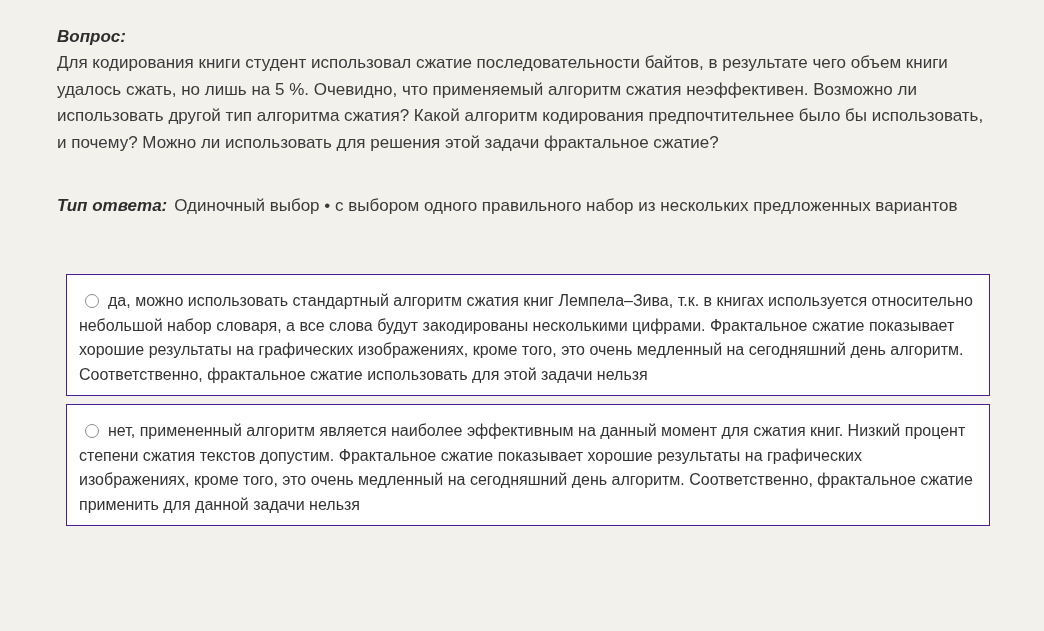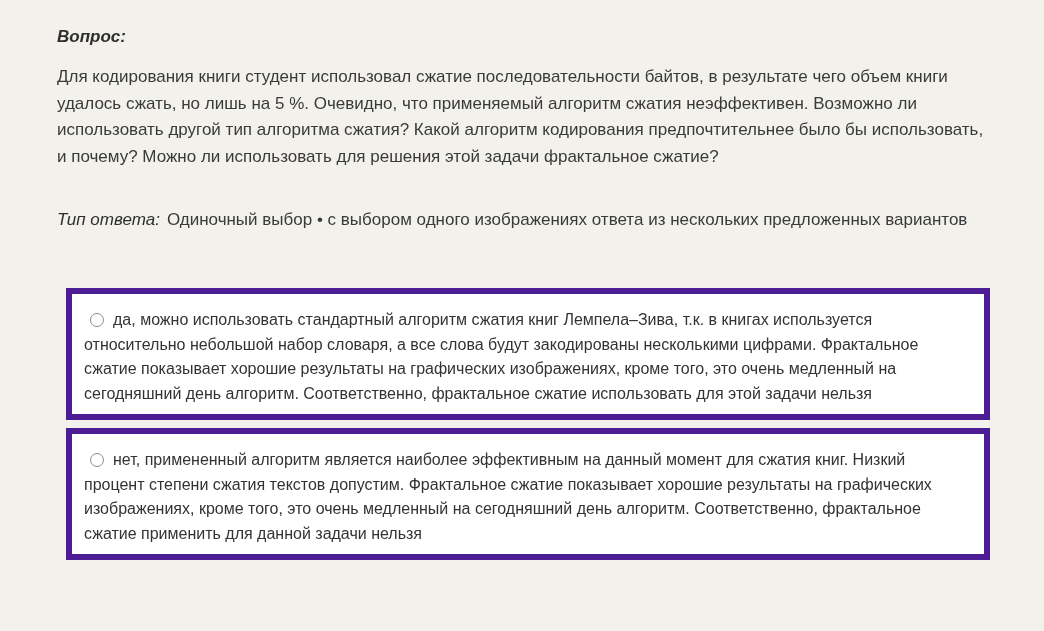--- a/index.html
+++ b/index.html
@@ -25,43 +25,42 @@
     line-height: 26px;
     font-weight: bold;
     font-style: italic;
     color: #2e2e2e;
   }
   .question-text {
     font-size: 17px;
     line-height: 26.5px;
     color: #3a3a3a;
     max-width: 935px;
-    margin-top: 14px;
   }
   .answer-type {
     margin-top: 37px;
     font-size: 17px;
     line-height: 26px;
     color: #3a3a3a;
   }
   .answer-type-label {
-    font-weight: normal;
+    font-weight: bold;
     font-style: italic;
     color: #2e2e2e;
     margin-right: 7px;
   }
   .options {
     margin-top: 55px;
     margin-left: 9px;
   }
   .option {
     display: block;
     box-sizing: border-box;
     background: #ffffff;
-    border: 6px solid #4c1d95;
+    border: 1px solid #4c1d95;
     padding: 14px 16px 8px 12px;
     margin-bottom: 8px;
     font-size: 16px;
     line-height: 24.5px;
     color: #333333;
     cursor: pointer;
   }
   .radio {
     display: inline-block;
     box-sizing: border-box;
@@ -77,21 +76,21 @@
 </head>
 <body>
 
 <div class="page">
 
   <div class="question-label">Вопрос:</div>
 
   <div class="question-text">Для кодирования книги студент использовал сжатие последовательности байтов, в результате чего объем книги удалось сжать, но лишь на 5 %. Очевидно, что применяемый алгоритм сжатия неэффективен. Возможно ли использовать другой тип алгоритма сжатия? Какой алгоритм кодирования предпочтительнее было бы использовать, и почему? Можно ли использовать для решения этой задачи фрактальное сжатие?</div>
 
   <div class="answer-type">
-    <span class="answer-type-label">Тип ответа:</span><span class="answer-type-text">Одиночный выбор • с выбором одного изображениях ответа из нескольких предложенных вариантов</span>
+    <span class="answer-type-label">Тип ответа:</span><span class="answer-type-text">Одиночный выбор • с выбором одного правильного набор из нескольких предложенных вариантов</span>
   </div>
 
   <div class="options">
 
     <label class="option">
       <span class="radio"></span><span class="option-text">да, можно использовать стандартный алгоритм сжатия книг Лемпела–Зива, т.к. в книгах используется относительно небольшой набор словаря, а все слова будут закодированы несколькими цифрами. Фрактальное сжатие показывает хорошие результаты на графических изображениях, кроме того, это очень медленный на сегодняшний день алгоритм. Соответственно, фрактальное сжатие использовать для этой задачи нельзя</span>
     </label>
 
 
     <label class="option">

